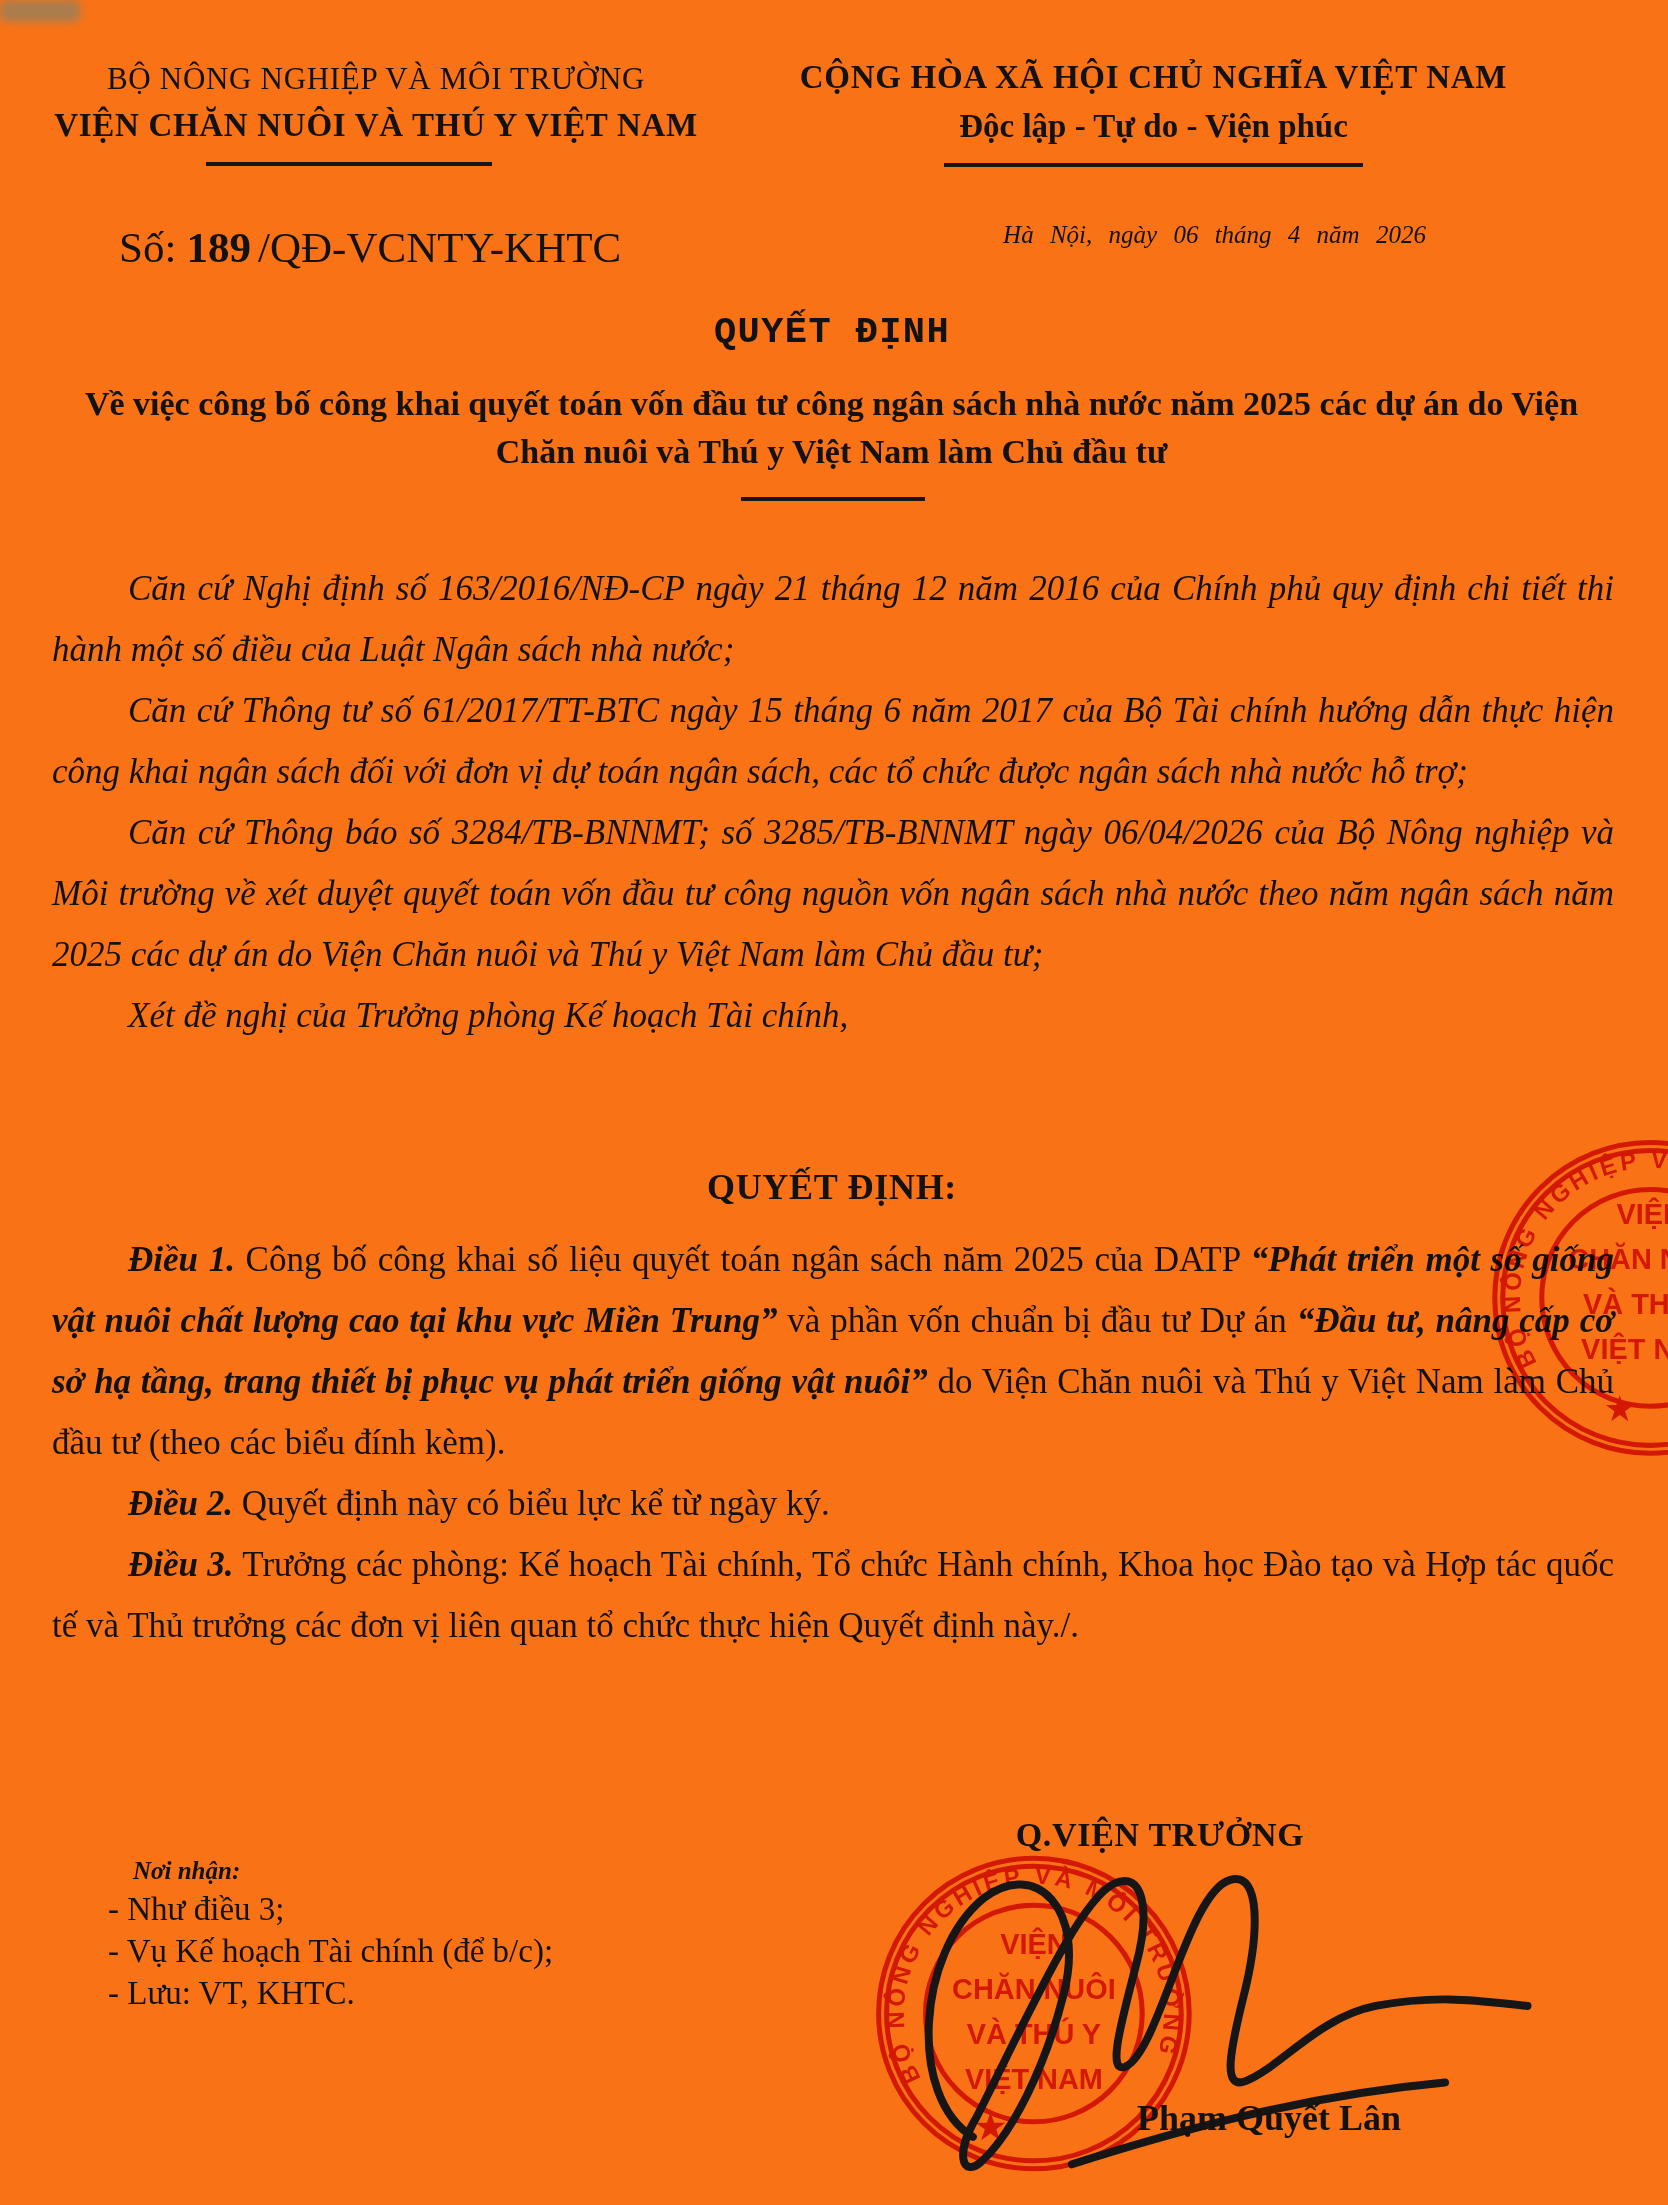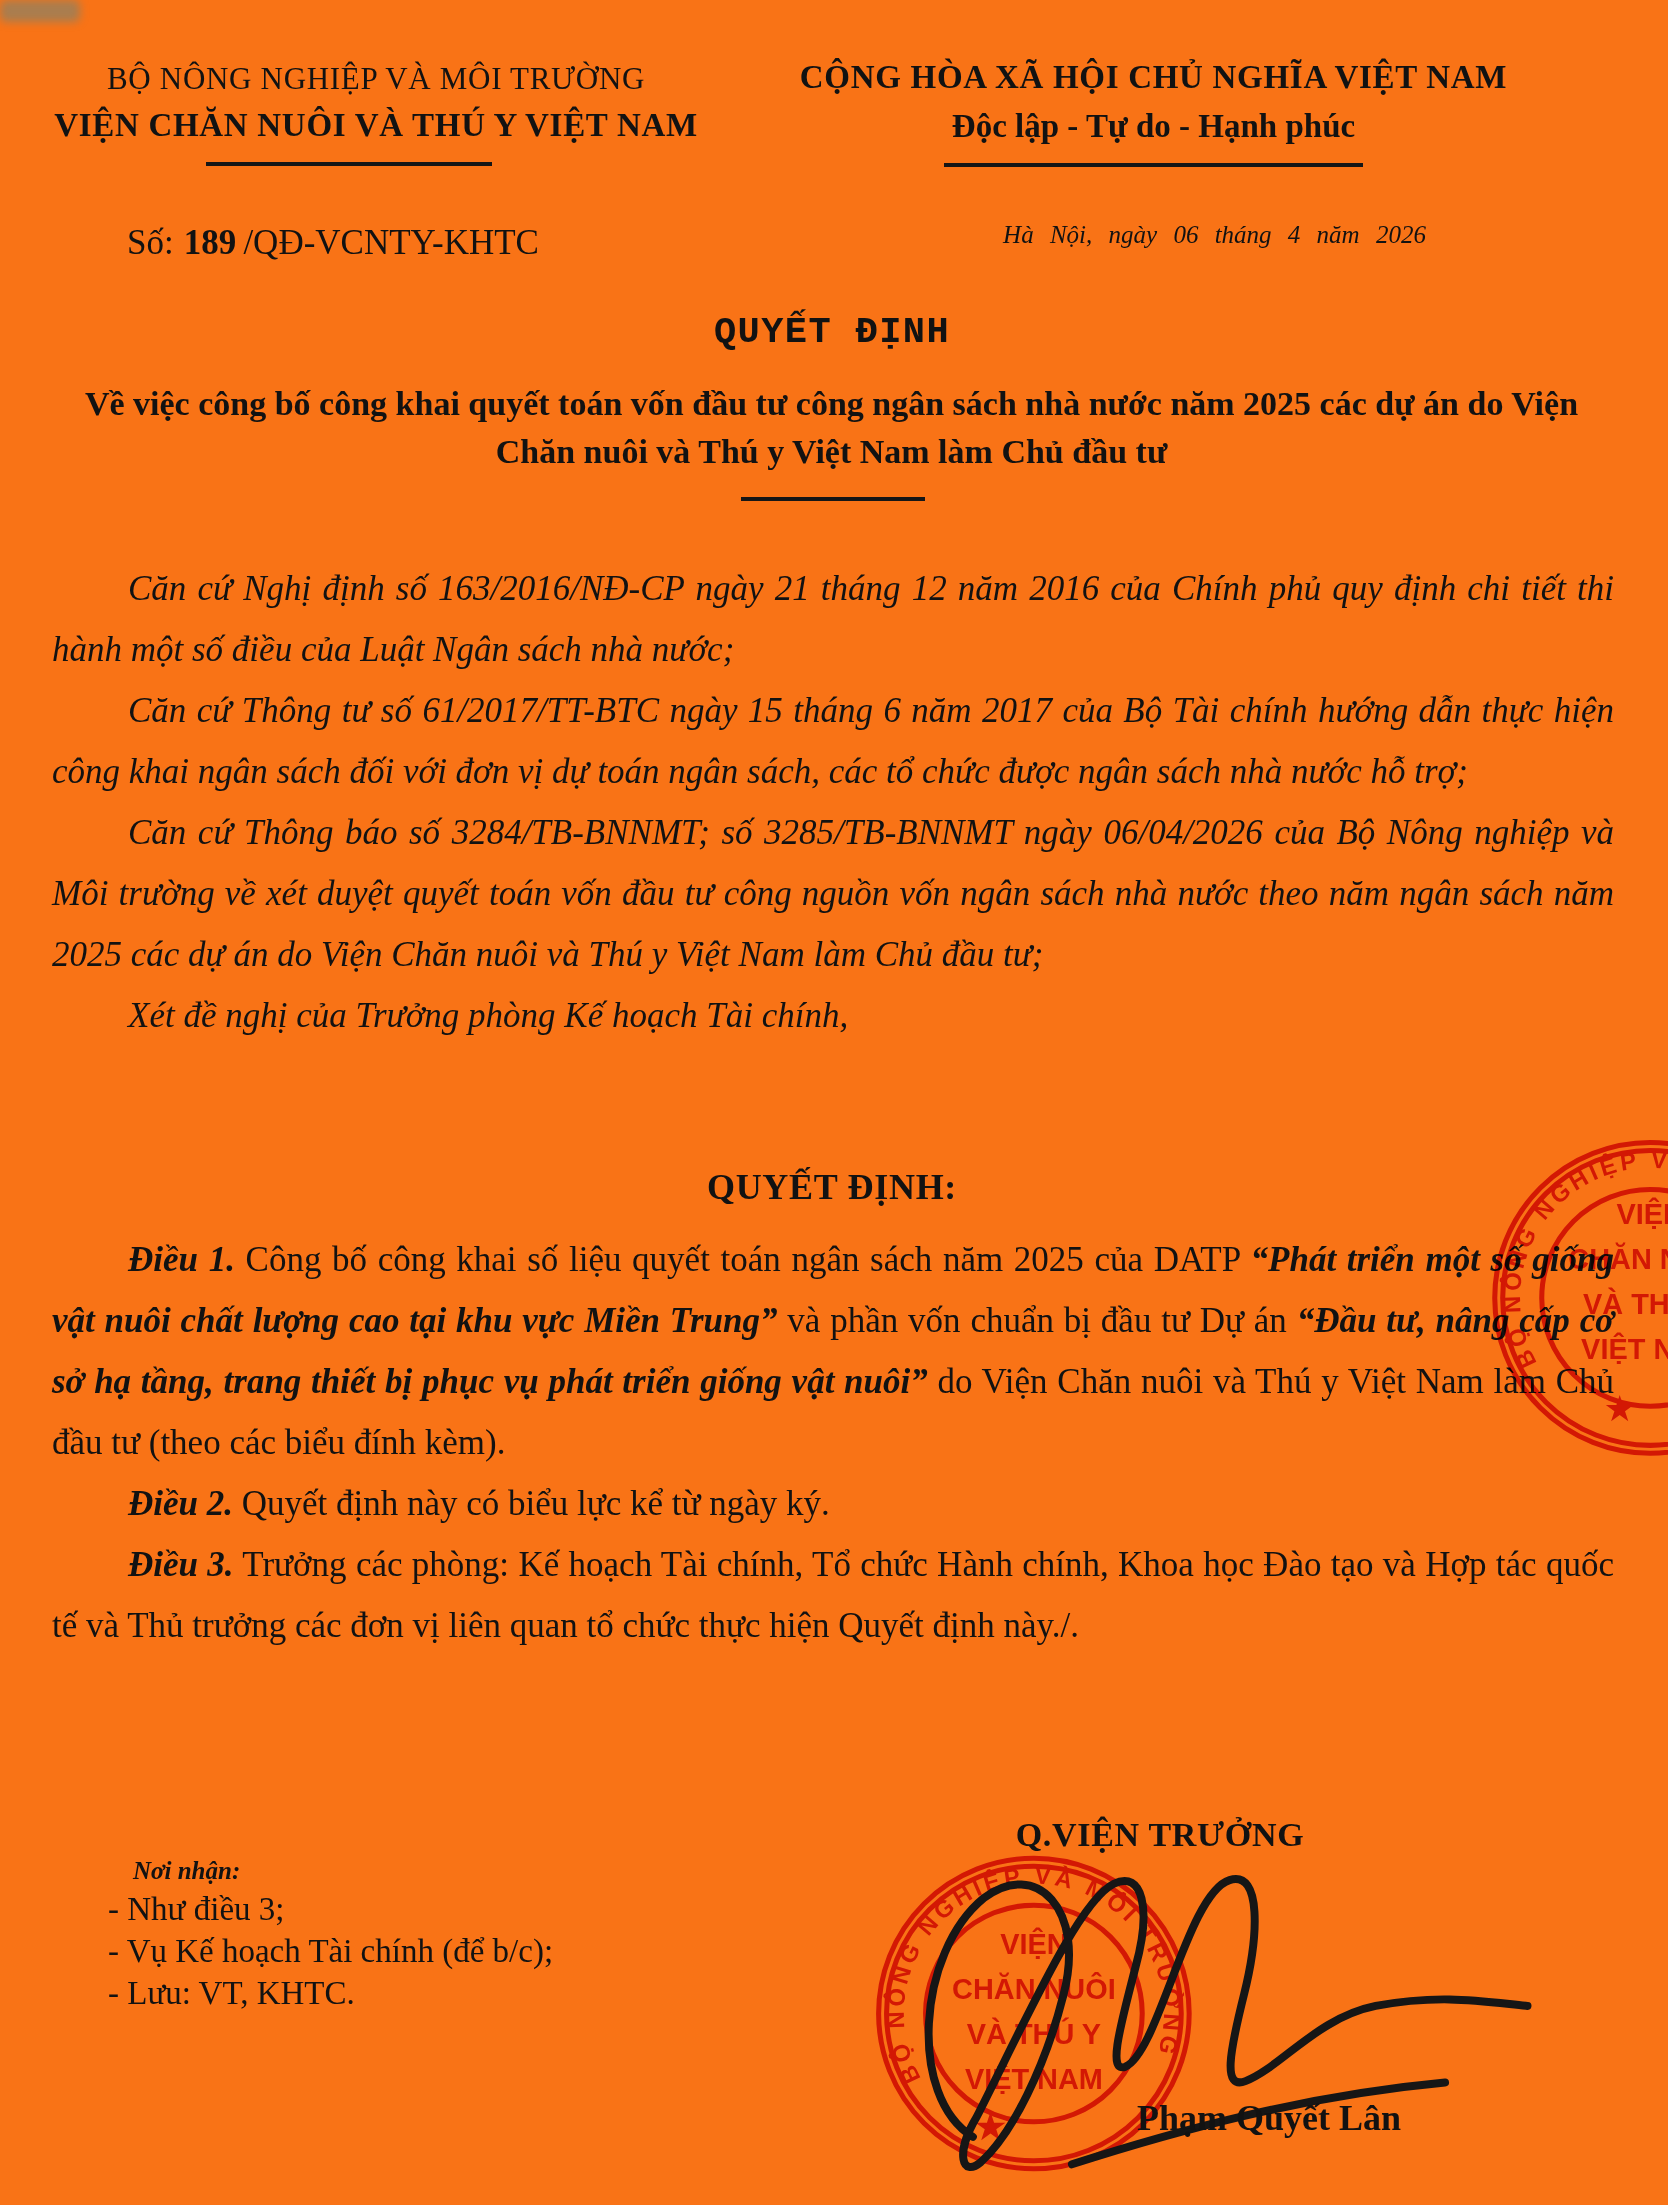--- a/index.html
+++ b/index.html
@@ -17,21 +17,21 @@
   .hdr-left{left:14.5px;top:61px;width:723px;text-align:center;}
   .hdr-left-1{font-size:31px;letter-spacing:0.7px;}
   .hdr-left-2{font-size:33px;font-weight:bold;margin-top:10px;letter-spacing:0.7px;}
   .rule-left{left:206px;top:162px;width:286px;height:3.6px;background:#161616;}
 
   .hdr-right{left:781px;top:59px;width:745px;text-align:center;}
   .hdr-right-1{font-size:33px;font-weight:bold;letter-spacing:0.7px;}
   .hdr-right-2{font-size:33px;font-weight:bold;margin-top:11.6px;}
   .rule-right{left:944px;top:163px;width:419px;height:3.6px;background:#161616;}
 
-  .doc-number{left:119px;top:223px;font-size:35px;margin-left:8px;}
+  .doc-number{left:119px;top:223px;font-size:43px;}
   .doc-number .num{font-weight:bold;margin-left:10px;}
   .doc-number .code{margin-left:7.2px;}
 
   .place-date{left:889px;top:221px;width:651px;text-align:center;font-size:25px;font-style:italic;word-spacing:10px;}
 
   .doc-type{left:51px;top:311px;width:1562px;text-align:center;font-size:37px;font-weight:bold;letter-spacing:1.4px;font-family:Liberation Mono, monospace;}
   .subject{left:76px;top:380px;width:1511px;text-align:center;font-size:34px;font-weight:bold;line-height:48px;}
   .rule-subject{left:741px;top:497px;width:184px;height:3.6px;background:#161616;}
 
   .preamble{left:52px;top:558px;width:1562px;font-size:35px;font-style:italic;line-height:61px;text-align:justify;}
@@ -66,21 +66,21 @@
   <div class="abs corner-smudge"></div>
 
   <div class="abs hdr-left">
     <div class="hdr-left-1">BỘ NÔNG NGHIỆP VÀ MÔI TRƯỜNG</div>
     <div class="hdr-left-2">VIỆN CHĂN NUÔI VÀ THÚ Y VIỆT NAM</div>
   </div>
   <div class="abs rule-left"></div>
 
   <div class="abs hdr-right">
     <div class="hdr-right-1">CỘNG HÒA XÃ HỘI CHỦ NGHĨA VIỆT NAM</div>
-    <div class="hdr-right-2">Độc lập - Tự do - Hạnh phúc</div>
+    <div class="hdr-right-2">Độc lập - Tự do - Viện phúc</div>
   </div>
   <div class="abs rule-right"></div>
 
   <div class="abs doc-number"><span>Số:</span><span class="num">189</span><span class="code">/QĐ-VCNTY-KHTC</span></div>
 
   <div class="abs place-date">Hà Nội, ngày 06 tháng 4 năm 2026</div>
 
   <div class="abs doc-type">QUYẾT ĐỊNH</div>
   <div class="abs subject">Về việc công bố công khai quyết toán vốn đầu tư công ngân sách nhà nước năm 2025 các dự án do Viện Chăn nuôi và Thú y Việt Nam làm Chủ đầu tư</div>
   <div class="abs rule-subject"></div>

